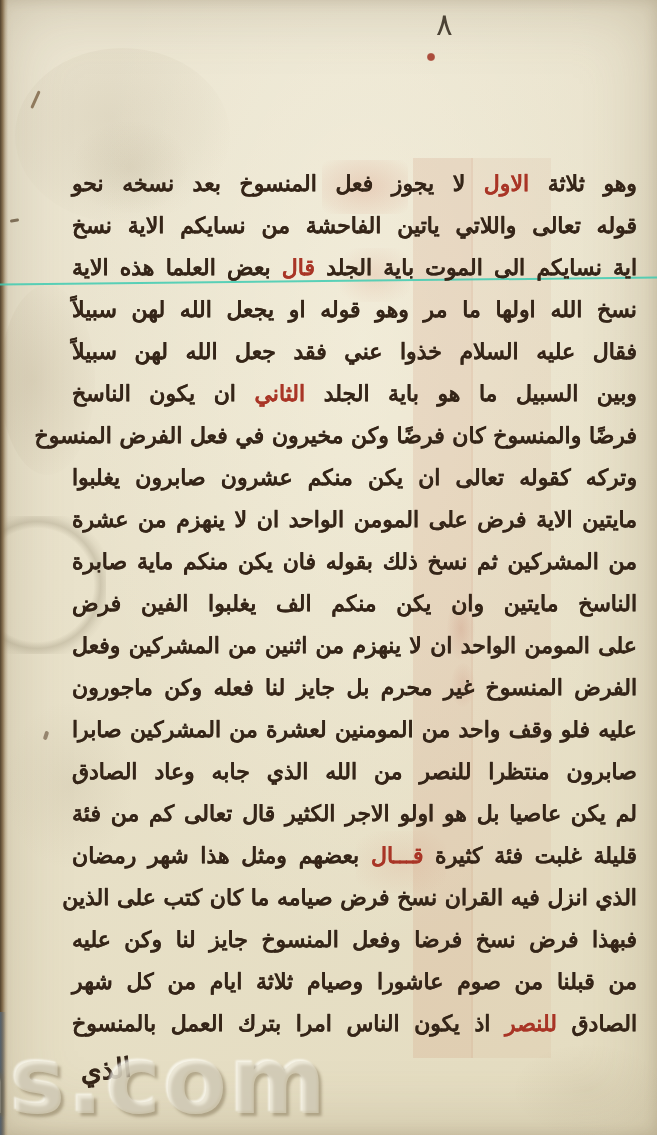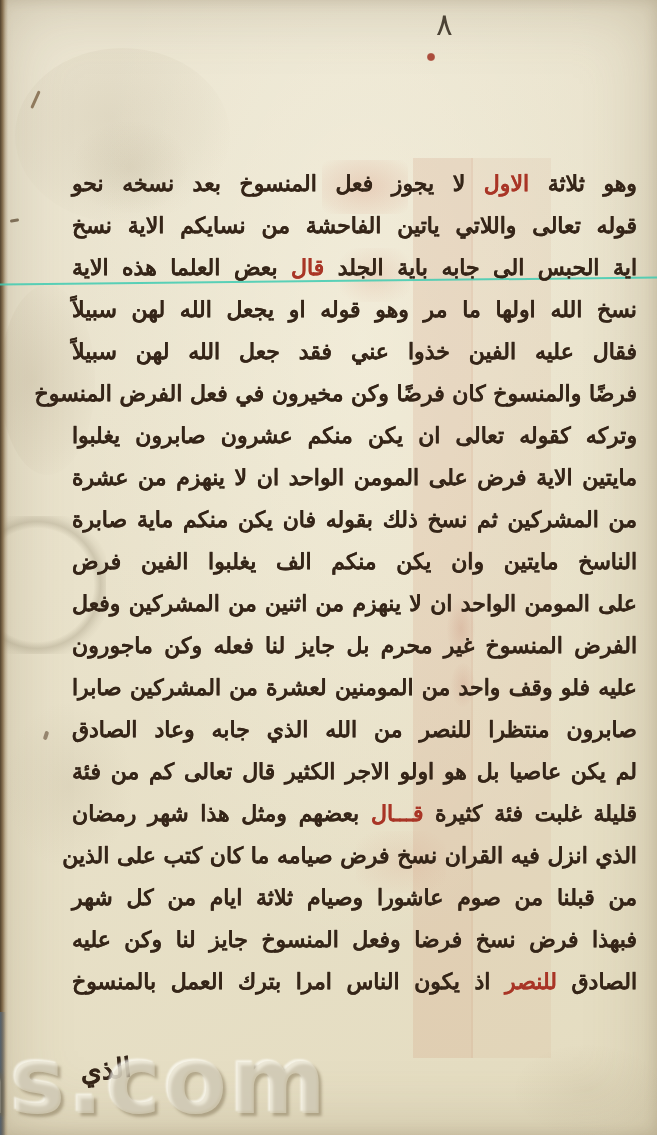--- a/index.html
+++ b/index.html
@@ -153,37 +153,38 @@
   <div class="abs pen-mark-1"></div>
   <div class="abs speck-1"></div>
   <div class="abs speck-2"></div>
 
   <div class="abs page-number">٨</div>
   <div class="abs red-dot"></div>
 
   <div class="text-block">
       <div class="line"><span>وهو ثلاثة </span><span class="red">الاول</span><span> لا يجوز فعل المنسوخ بعد نسخه نحو</span></div>
       <div class="line"><span>قوله تعالى </span><span class="rul">واللاتي</span><span> ياتين الفاحشة من نسايكم الاية نسخ</span></div>
-      <div class="line"><span>اية الحبس الى جابه باية الجلد </span><span class="red rul">قال</span><span> بعض العلما هذه الاية</span></div>
+      <div class="line"><span>اية نسايكم الى الموت باية الجلد </span><span class="red rul">قال</span><span> بعض العلما هذه الاية</span></div>
       <div class="line"><span>نسخ الله اولها ما مر وهو قوله او يجعل الله لهن سبيلاً</span></div>
-      <div class="line"><span>فقال عليه الفين خذوا عني فقد جعل الله لهن سبيلاً</span></div>
+      <div class="line"><span>فقال عليه السلام خذوا عني فقد جعل الله لهن سبيلاً</span></div>
+      <div class="line"><span>وبين السبيل ما هو باية الجلد </span><span class="red">الثاني</span><span> ان يكون الناسخ</span></div>
       <div class="line"><span>فرضًا والمنسوخ كان فرضًا وكن مخيرون </span><span class="rul">في فعل</span><span> الفرض المنسوخ</span></div>
       <div class="line"><span>وتركه كقوله تعالى ان يكن منكم عشرون صابرون يغلبوا</span></div>
       <div class="line"><span>مايتين الاية فرض على المومن الواحد ان لا ينهزم من عشرة</span></div>
       <div class="line"><span>من المشركين ثم نسخ ذلك بقوله فان يكن منكم ماية صابرة</span></div>
       <div class="line"><span>الناسخ مايتين وان يكن منكم الف يغلبوا الفين فرض</span></div>
       <div class="line"><span>على المومن الواحد ان لا ينهزم من اثنين من المشركين وفعل</span></div>
       <div class="line"><span>الفرض المنسوخ غير محرم بل جايز لنا فعله وكن ماجورون</span></div>
       <div class="line"><span>عليه فلو وقف واحد من المومنين لعشرة من المشركين صابرا</span></div>
       <div class="line"><span>صابرون منتظرا للنصر من الله الذي جابه وعاد الصادق</span></div>
       <div class="line"><span>لم يكن عاصيا بل هو اولو الاجر الكثير قال تعالى كم من فئة</span></div>
       <div class="line"><span>قليلة غلبت فئة كثيرة </span><span class="red">قـــال</span><span> بعضهم ومثل هذا شهر رمضان</span></div>
       <div class="line"><span>الذي انزل فيه القران نسخ فرض صيامه ما كان كتب على الذين</span></div>
+      <div class="line"><span>فبهذا فرض نسخ فرضا وفعل المنسوخ جايز لنا وكن عليه</span></div>
       <div class="line"><span>من قبلنا من صوم عاشورا وصيام ثلاثة ايام من كل شهر</span></div>
-      <div class="line"><span>فبهذا فرض نسخ فرضا وفعل المنسوخ جايز لنا وكن عليه</span></div>
       <div class="line"><span>الصادق </span><span class="red">للنصر</span><span> اذ يكون الناس امرا بترك العمل بالمنسوخ</span></div>
     </div>
 
   <div class="abs catchword">الذي</div>
 
   <div class="abs watermark">ns.com</div>
 
 </div>
 
 </body></html>

